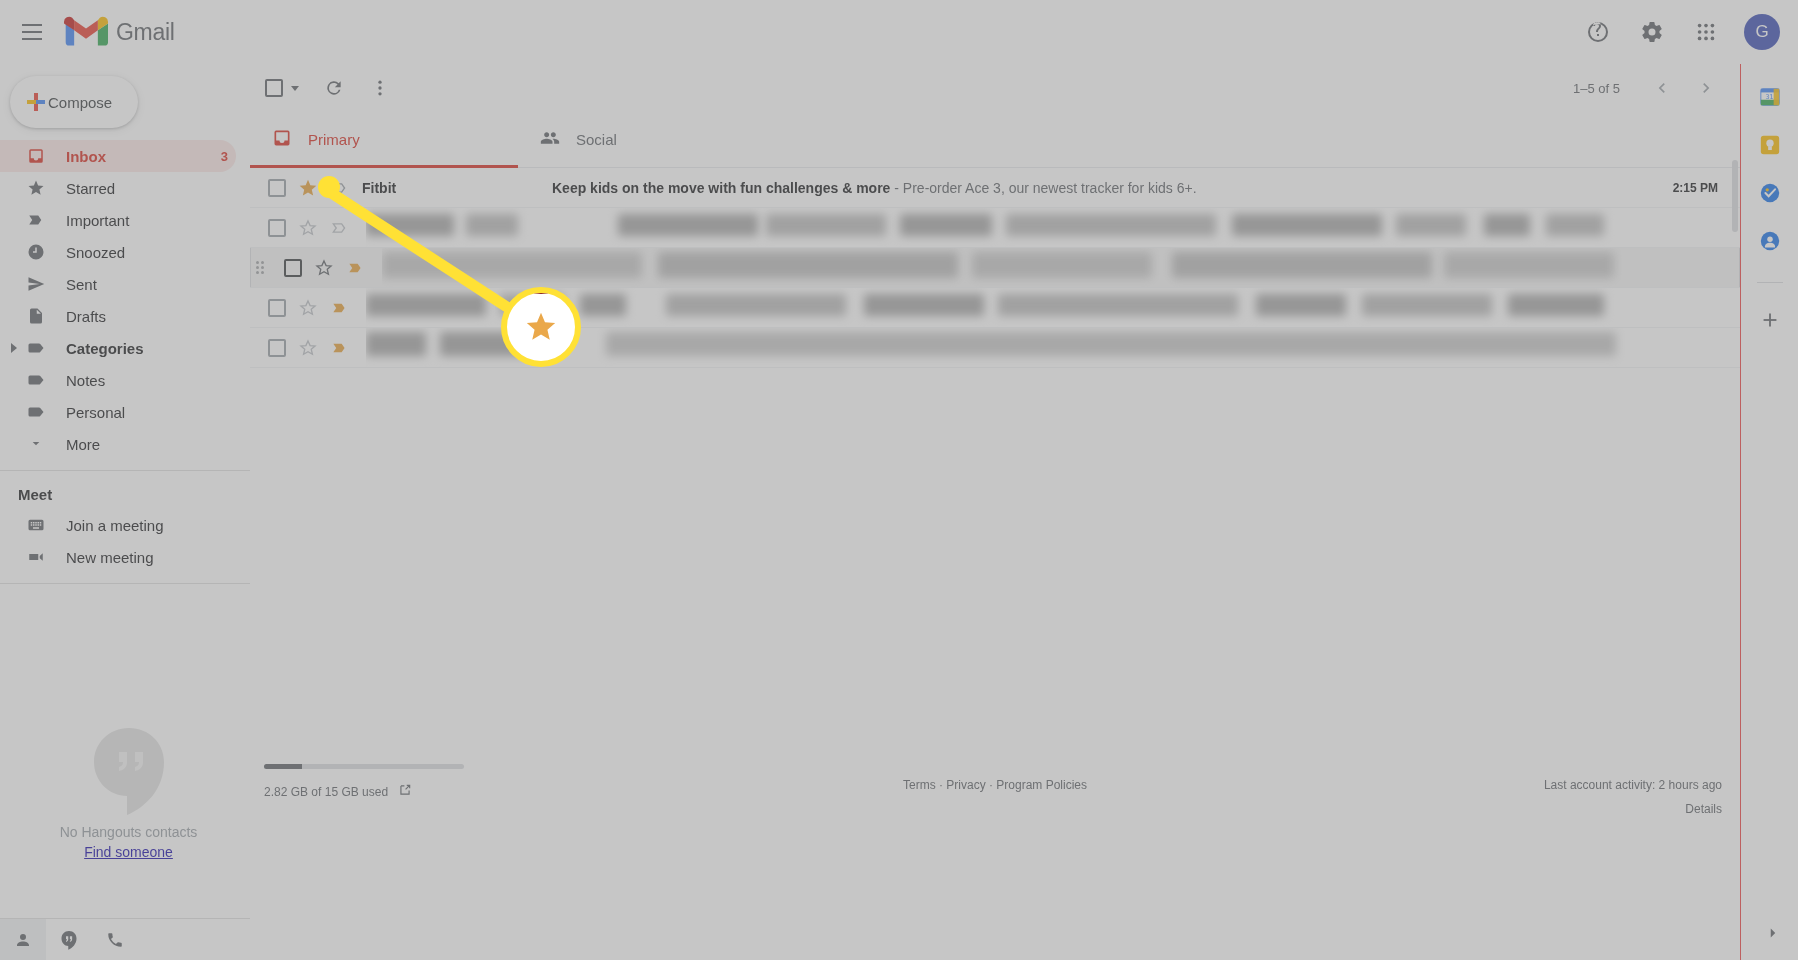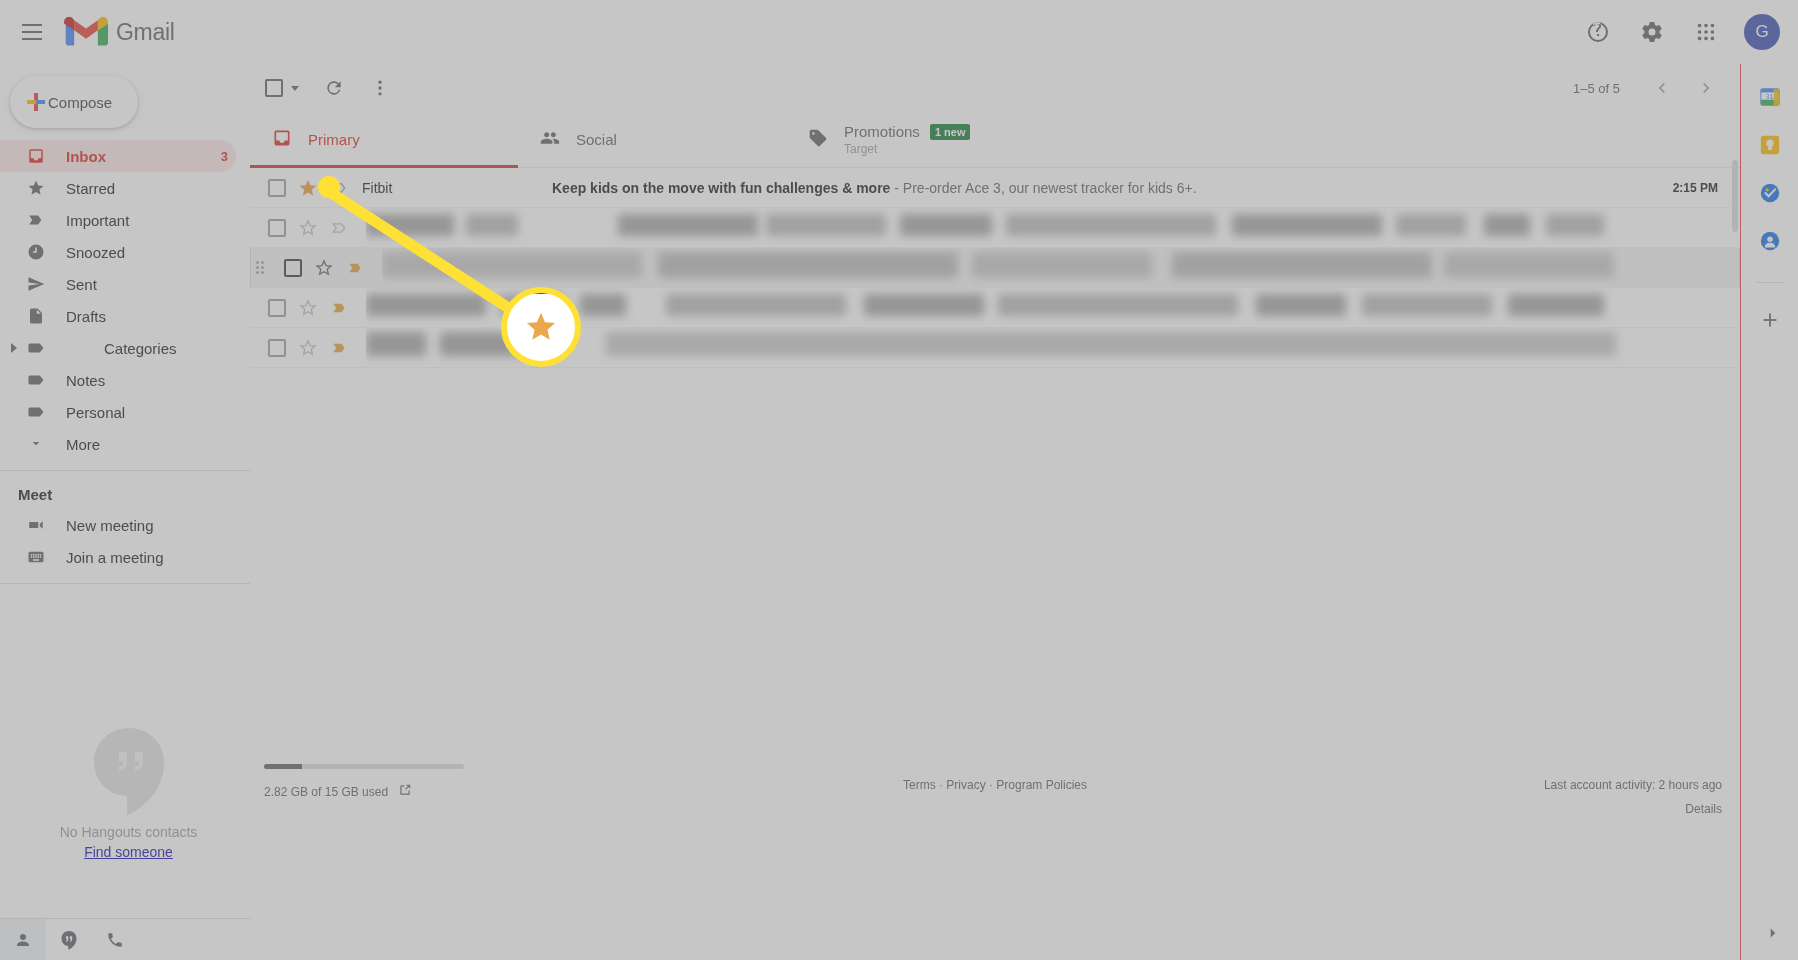--- a/index.html
+++ b/index.html
@@ -90,21 +90,21 @@
   .nav-item {
     height: 32px; display: flex; align-items: center;
     padding-left: 26px; gap: 20px;
     border-radius: 0 16px 16px 0;
     margin-right: 14px; cursor: pointer;
     position: relative;
     font-size: 15px; color: #202124;
   }
   .nav-item .nav-ico { width: 20px; height: 20px; flex: none; display:flex; align-items:center; justify-content:center; }
   .nav-item.active { background: #fce8e6; color: #d93025; font-weight: bold; }
-  .nav-item.bold .nav-label { font-weight: normal; margin-left: 38px; }
+  .nav-item.bold .nav-label { font-weight: bold; }
   .nav-count { margin-left: auto; font-size: 13px; font-weight: bold; padding-right: 8px; }
   .nav-expander {
     position: absolute; left: 8px; width: 12px; height: 12px;
     display:flex; align-items:center; justify-content:center;
   }
 
   .divider { height: 1px; background: #e0e0e0; margin: 10px 0 8px 0; }
   .section-title {
     font-size: 15px; color: #202124; font-weight: bold;
     padding-left: 18px; height: 30px; display: flex; align-items: center;
@@ -208,21 +208,21 @@
     gap: 2px; opacity: .55;
   }
   .drag-dots i { width:3px;height:3px;background:#5f6368;border-radius:50%;display:block; }
   .row-cb {
     width: 18px; height: 18px; border: 2px solid #9aa0a6; border-radius: 2px;
     margin: 0 12px 0 10px; flex: none;
   }
   .row-cb.dark { border-color: #3c4043; }
   .row-star { width: 20px; height: 20px; margin-right: 12px; flex: none; }
   .row-imp { width: 20px; height: 20px; margin-right: 12px; flex: none; }
-  .row-sender { width: 190px; font-size: 14px; color: #202124; font-weight: normal; flex: none; }
+  .row-sender { width: 190px; font-size: 14px; color: #202124; font-weight: bold; flex: none; }
   .row-subject { flex: 1; font-size: 14px; overflow: hidden; white-space: nowrap; }
   .row-subject b { color: #202124; font-weight: bold; }
   .row-subject span { color: #5f6368; }
   .row-time { font-size: 12px; color: #202124; font-weight: bold; padding-right: 22px; }
 
   
   .blur-row { position: relative; }
   .blur-canvas { flex: 1; height: 100%; position: relative; overflow: hidden; margin-left: 4px; }
   .blk { position: absolute; background: #bcbcbc; filter: blur(5px); border-radius: 2px; }
   .blk.l { background: #c9c9c9; }
@@ -445,33 +445,33 @@
       <span class="nav-label">More</span>
     </div>
 
     <div class="divider"></div>
 
     <div class="section-title">Meet</div>
 
     <div class="nav-item">
       <span class="nav-ico">
         <svg width="18" height="18" viewBox="0 0 24 24">
+            <path fill="#5f6368" d="M20 5H4a2 2 0 00-2 2v10a2 2 0 002 2h16a2 2 0 002-2V7a2 2 0 00-2-2zm-9 3h2v2h-2zm0 3h2v2h-2zM8 8h2v2H8zm0 3h2v2H8zm-1 2H5v-2h2zm0-3H5V8h2zm9 7H8v-2h8zm0-4h-2v-2h2zm0-3h-2V8h2zm3 3h-2v-2h2zm0-3h-2V8h2z"></path>
+          </svg>
+      </span>
+      <span class="nav-label">Join a meeting</span>
+    </div>
+
+    <div class="nav-item">
+      <span class="nav-ico">
+        <svg width="18" height="18" viewBox="0 0 24 24">
             <path fill="#5f6368" d="M15 8v8H3V8zm2 2.5L21 7v10l-4-3.5z"></path>
           </svg>
       </span>
       <span class="nav-label">New meeting</span>
-    </div>
-
-    <div class="nav-item">
-      <span class="nav-ico">
-        <svg width="18" height="18" viewBox="0 0 24 24">
-            <path fill="#5f6368" d="M20 5H4a2 2 0 00-2 2v10a2 2 0 002 2h16a2 2 0 002-2V7a2 2 0 00-2-2zm-9 3h2v2h-2zm0 3h2v2h-2zM8 8h2v2H8zm0 3h2v2H8zm-1 2H5v-2h2zm0-3H5V8h2zm9 7H8v-2h8zm0-4h-2v-2h2zm0-3h-2V8h2zm3 3h-2v-2h2zm0-3h-2V8h2z"></path>
-          </svg>
-      </span>
-      <span class="nav-label">Join a meeting</span>
     </div>
 
     <div class="divider"></div>
 
 
 
     <div class="hangouts-empty">
       <svg width="86" height="96" viewBox="0 0 86 96">
         <path fill="#e2e2e2" d="M43 4C23 4 8 19 8 38c0 19 15 34 33 34v19c19-8 37-26 37-53C78 19 63 4 43 4z"></path>
         <path fill="#f5f5f5" d="M33 28h8v10c0 5-3 8-8 9v-4c3-1 4-2 4-5h-4zm16 0h8v10c0 5-3 8-8 9v-4c3-1 4-2 4-5h-4z"></path>
@@ -553,34 +553,20 @@
         <span>
           <svg width="20" height="20" viewBox="0 0 24 24">
               <path fill="#5f6368" d="M16 11c1.66 0 3-1.34 3-3S17.66 5 16 5s-3 1.34-3 3 1.34 3 3 3zm-8 0c1.66 0 3-1.34 3-3S9.66 5 8 5 5 6.34 5 8s1.34 3 3 3zm0 2c-2.33 0-7 1.17-7 3.5V19h14v-2.5c0-2.33-4.67-3.5-7-3.5zm8 0c-.29 0-.62.02-.97.05 1.16.84 1.97 1.97 1.97 3.45V19h6v-2.5c0-2.33-4.67-3.5-7-3.5z"></path>
             </svg>
         </span>
         <span class="tab-col">
           <span>Social</span>
         </span>
       </div>
 
-      <div class="tab">
-        <span>
-          <svg width="20" height="20" viewBox="0 0 24 24">
-              <path fill="#5f6368" d="M21.41 11.58l-9-9A2 2 0 0011 2H4a2 2 0 00-2 2v7c0 .55.22 1.05.59 1.42l9 9a2 2 0 002.82 0l7-7a2 2 0 000-2.84zM6.5 8A1.5 1.5 0 118 6.5 1.5 1.5 0 016.5 8z"></path>
-            </svg>
-        </span>
-        <span class="tab-col">
-          <span class="tab-row1">
-            <span>Promotions</span>
-            <span class="badge-new">1 new</span>
-          </span>
-          <span class="tab-sub">Target</span>
-        </span>
-      </div>
     </div>
 
     <div class="rowlist">
 
       <div class="row">
         <div class="row-cb"></div>
         <span class="row-star">
           <svg width="20" height="20" viewBox="0 0 24 24">
               <path fill="#e8a33d" d="M12 17.27L18.18 21l-1.64-7.03L22 9.24l-7.19-.61L12 2 9.19 8.63 2 9.24l5.46 4.73L5.82 21z"></path>
             </svg>

